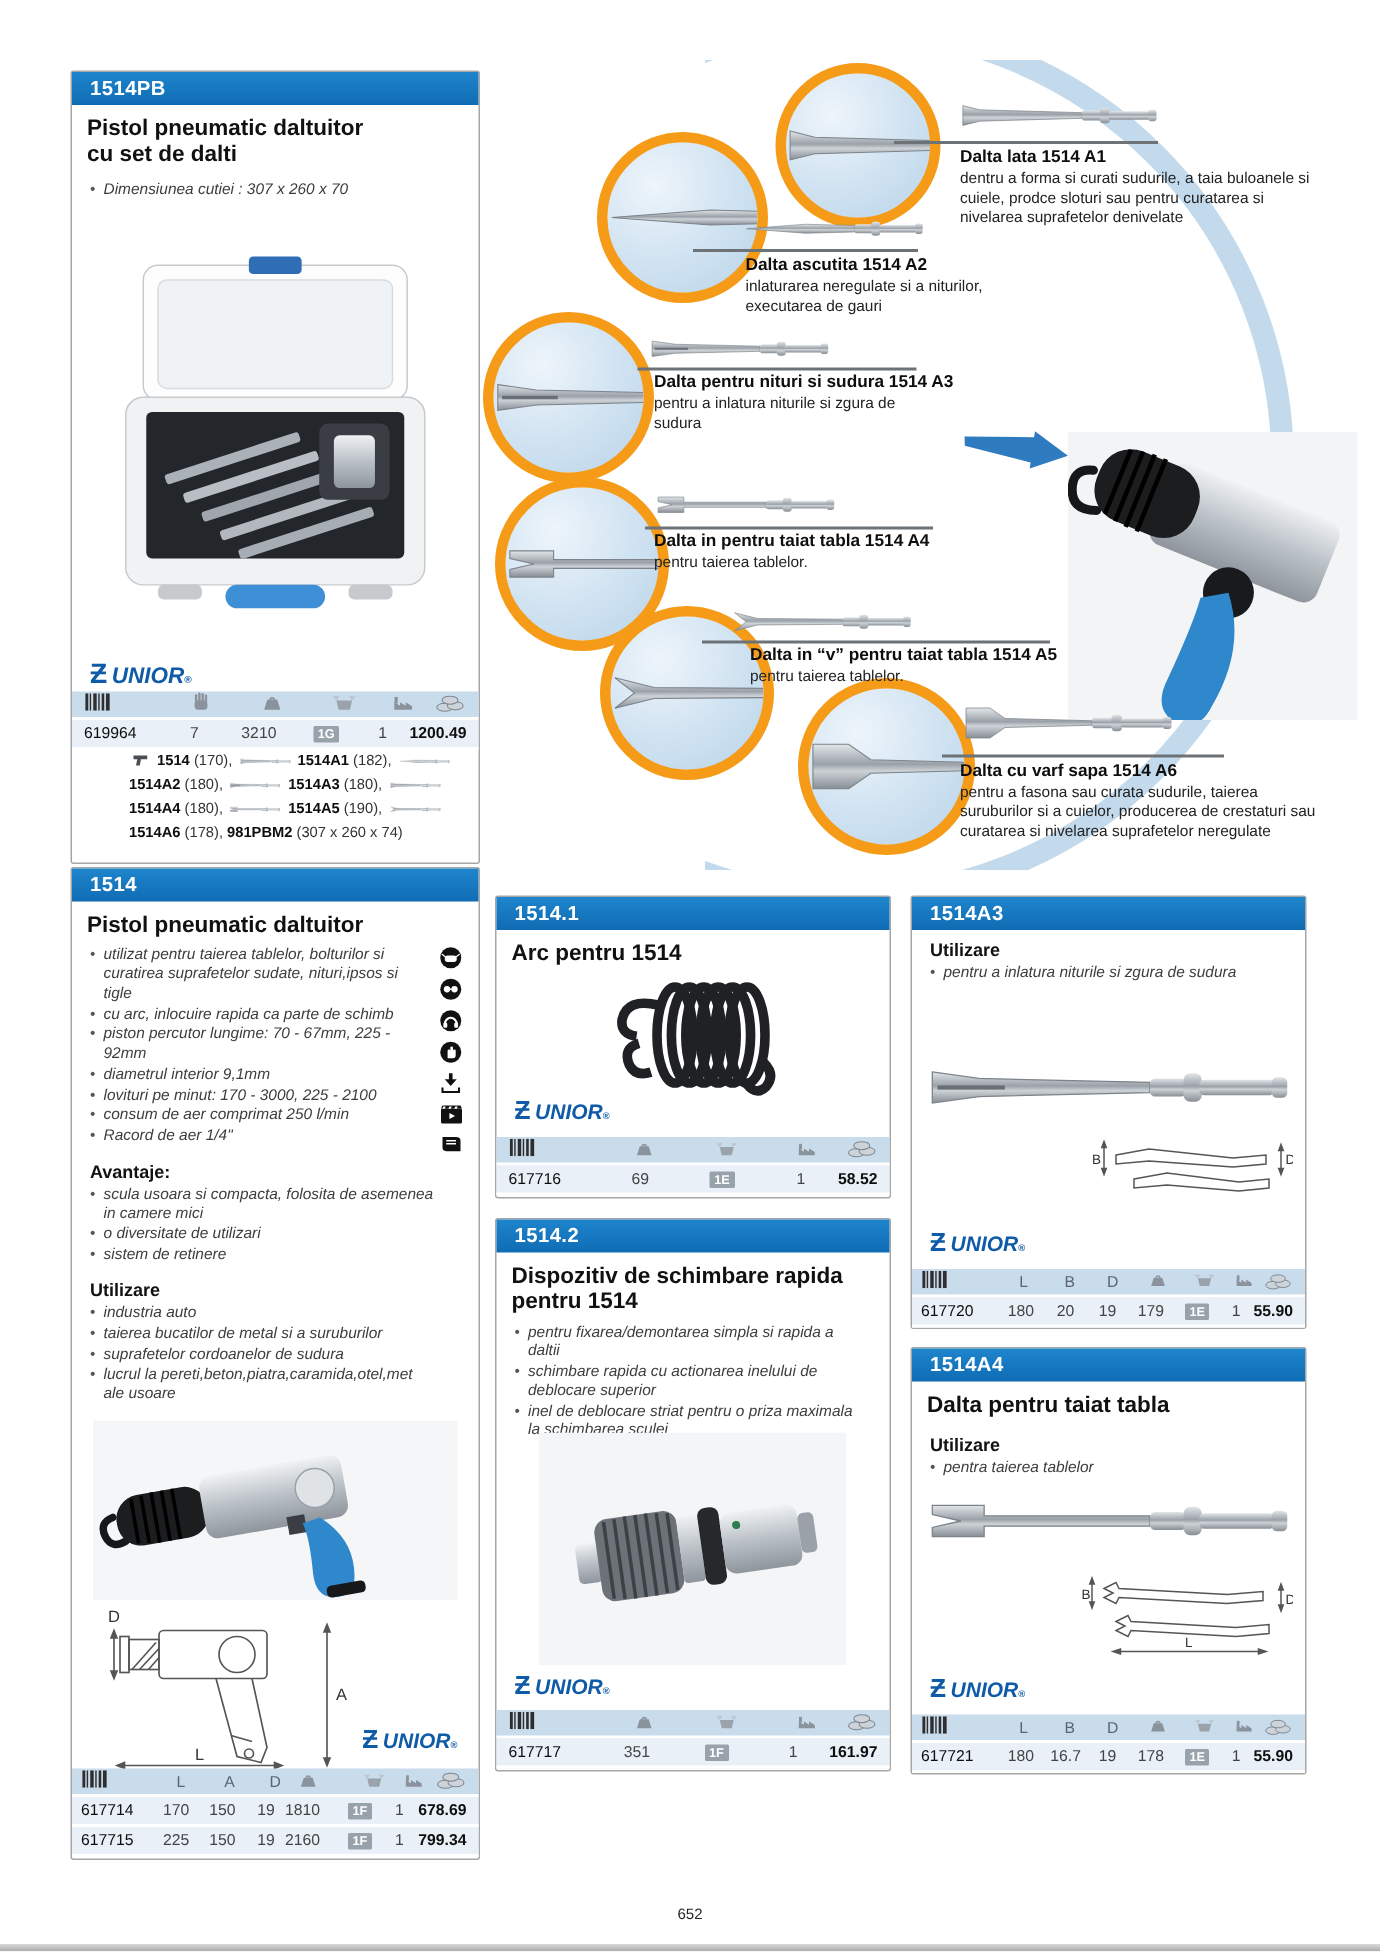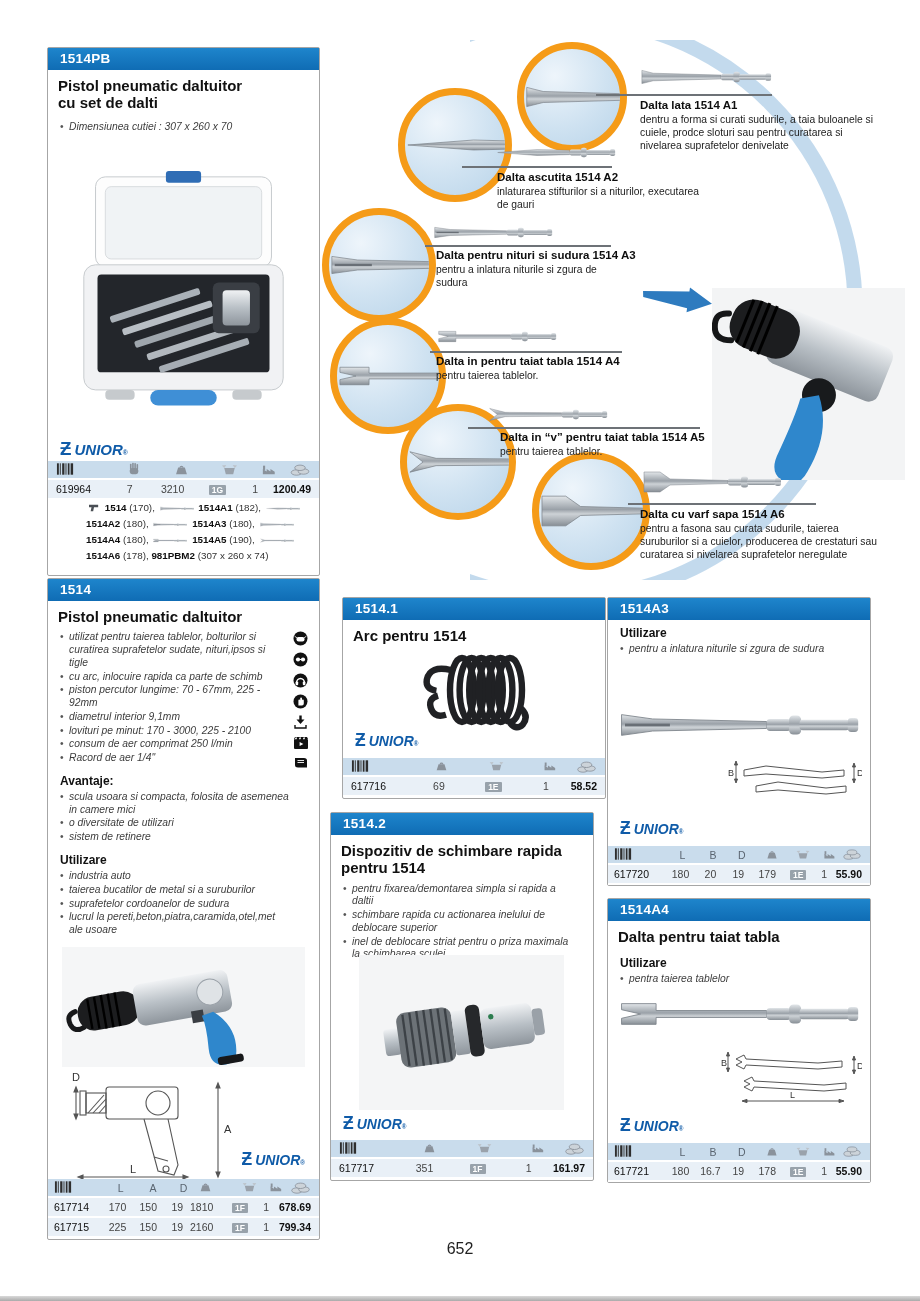--- a/index.html
+++ b/index.html
@@ -42,21 +42,21 @@
   .callout-name{position:absolute;font-weight:bold;font-size:11.5px;color:#0e0e0e;white-space:nowrap;}
   .callout-desc{position:absolute;font-size:10.3px;color:#222;line-height:1.28;}
   .cline{position:absolute;border-top:2px solid #6d7277;}
   .circle{position:absolute;border:7px solid #f59b18;border-radius:50%;overflow:hidden;
           background:radial-gradient(circle at 32% 28%,#eef5fb 0%,#cfe2f1 55%,#b9d4e9 100%);
           display:flex;align-items:center;justify-content:center;}
   
   .contents{position:absolute;font-size:9.8px;color:#333;line-height:16px;}
   .contents b{color:#0e0e0e;}
   .gl{vertical-align:middle;margin:0 2px;}
-  .pagefoot{position:absolute;width:100%;text-align:center;font-size:16px;color:#222;}
+  .pagefoot{position:absolute;width:100%;text-align:center;font-size:10px;color:#222;margin-top:31px;}
   .bottombar{position:absolute;left:0;right:0;bottom:0;height:5px;background:linear-gradient(#d9d9d9,#aaa);}
   .safety{position:absolute;display:flex;flex-direction:column;gap:6px;}
 </style>
 </head>
 <body>
 
 <div id="page">
 
 <svg width="0" height="0" style="position:absolute" aria-hidden="true">
 <defs>
@@ -215,21 +215,21 @@
 <svg class="abs" style="left:642px;top:470px" width="140" height="24" viewBox="0 0 140 22">
       <use href="#ch-scraper"></use>
     </svg>
 
 <div class="cline" style="left:596px;top:94px;width:176px"></div>
 <div class="callout-name" style="left:640px;top:99px">Dalta lata 1514 A1</div>
 <div class="callout-desc" style="left:640px;top:113px;width:238px">dentru a forma si curati sudurile, a taia buloanele si cuiele, prodce sloturi sau pentru curatarea si nivelarea suprafetelor denivelate</div>
 
 <div class="cline" style="left:462px;top:166px;width:150px"></div>
 <div class="callout-name" style="left:497px;top:171px">Dalta ascutita 1514 A2</div>
-<div class="callout-desc" style="left:497px;top:185px;width:210px">inlaturarea stifturilor si a niturilor, executarea de gauri</div>
+<div class="callout-desc" style="left:497px;top:185px;width:210px">inlaturarea neregulate si a niturilor, executarea de gauri</div>
 
 <div class="cline" style="left:425px;top:245px;width:186px"></div>
 <div class="callout-name" style="left:436px;top:249px">Dalta pentru nituri si sudura 1514 A3</div>
 <div class="callout-desc" style="left:436px;top:263px;width:190px">pentru a inlatura niturile si zgura de sudura</div>
 
 <div class="cline" style="left:430px;top:351px;width:192px"></div>
 <div class="callout-name" style="left:436px;top:355px">Dalta in pentru taiat tabla 1514 A4</div>
 <div class="callout-desc" style="left:436px;top:369px;width:200px">pentru taierea tablelor.</div>
 
 <div class="cline" style="left:468px;top:427px;width:232px"></div>
@@ -501,21 +501,21 @@
       <span class="cB3">150</span>
       <span class="cB4">19</span>
       <span class="cB5">2160</span>
       <span class="cB6"><span class="badge">1F</span></span>
       <span class="cB7">1</span>
       <span class="cBp price">799.34</span>
     </div>
   </div>
 </div>
 
-<div class="card" style="left:342px;top:597px;width:262px;height:200px">
+<div class="card" style="left:330px;top:597px;width:262px;height:200px">
   <div class="chead">1514.1</div>
   <div class="ctitle">Arc pentru 1514</div>
   <svg class="abs" style="left:55px;top:48px" width="160" height="88" viewBox="0 0 200 110">
     <g fill="none" stroke="#202124" stroke-width="8">
       <ellipse cx="80" cy="55" rx="15" ry="40"></ellipse>
           <ellipse cx="92" cy="55" rx="15" ry="40"></ellipse>
       <ellipse cx="104" cy="55" rx="15" ry="40"></ellipse>
           <ellipse cx="116" cy="55" rx="15" ry="40"></ellipse>
       <ellipse cx="128" cy="55" rx="15" ry="40"></ellipse>
           <ellipse cx="140" cy="55" rx="15" ry="40"></ellipse>

